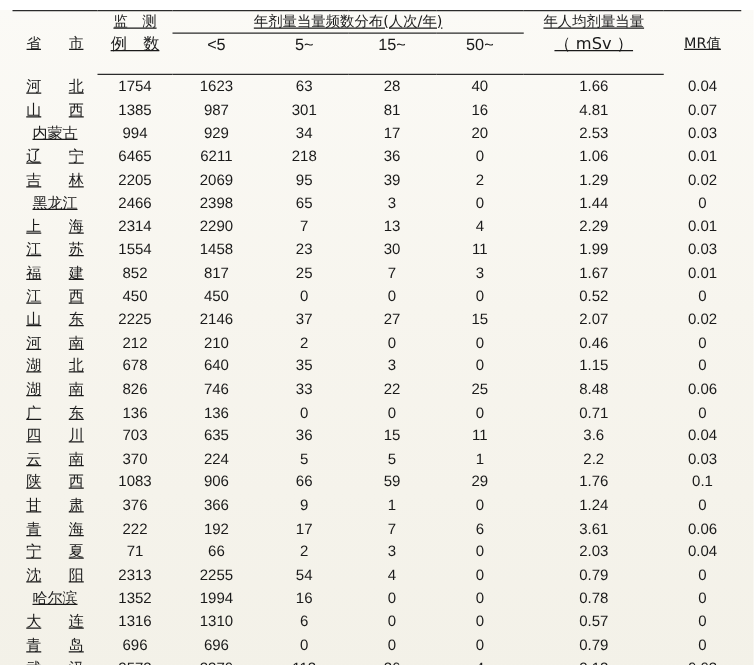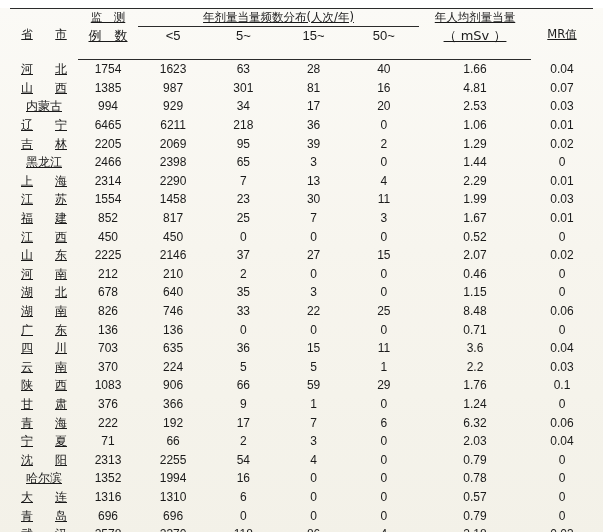--- a/index.html
+++ b/index.html
@@ -301,21 +301,21 @@
           <td class="mr">0</td>
         </tr>
         <tr>
           <td class="prov cjk">青</td>
           <td class="city cjk">海</td>
           <td class="cases">222</td>
           <td class="f1">192</td>
           <td class="f2">17</td>
           <td class="f3">7</td>
           <td class="f4">6</td>
-          <td class="dose">6.32</td>
+          <td class="dose">3.61</td>
           <td class="mr">0.06</td>
         </tr>
         <tr>
           <td class="prov cjk">宁</td>
           <td class="city cjk">夏</td>
           <td class="cases">71</td>
           <td class="f1">66</td>
           <td class="f2">2</td>
           <td class="f3">3</td>
           <td class="f4">0</td>

